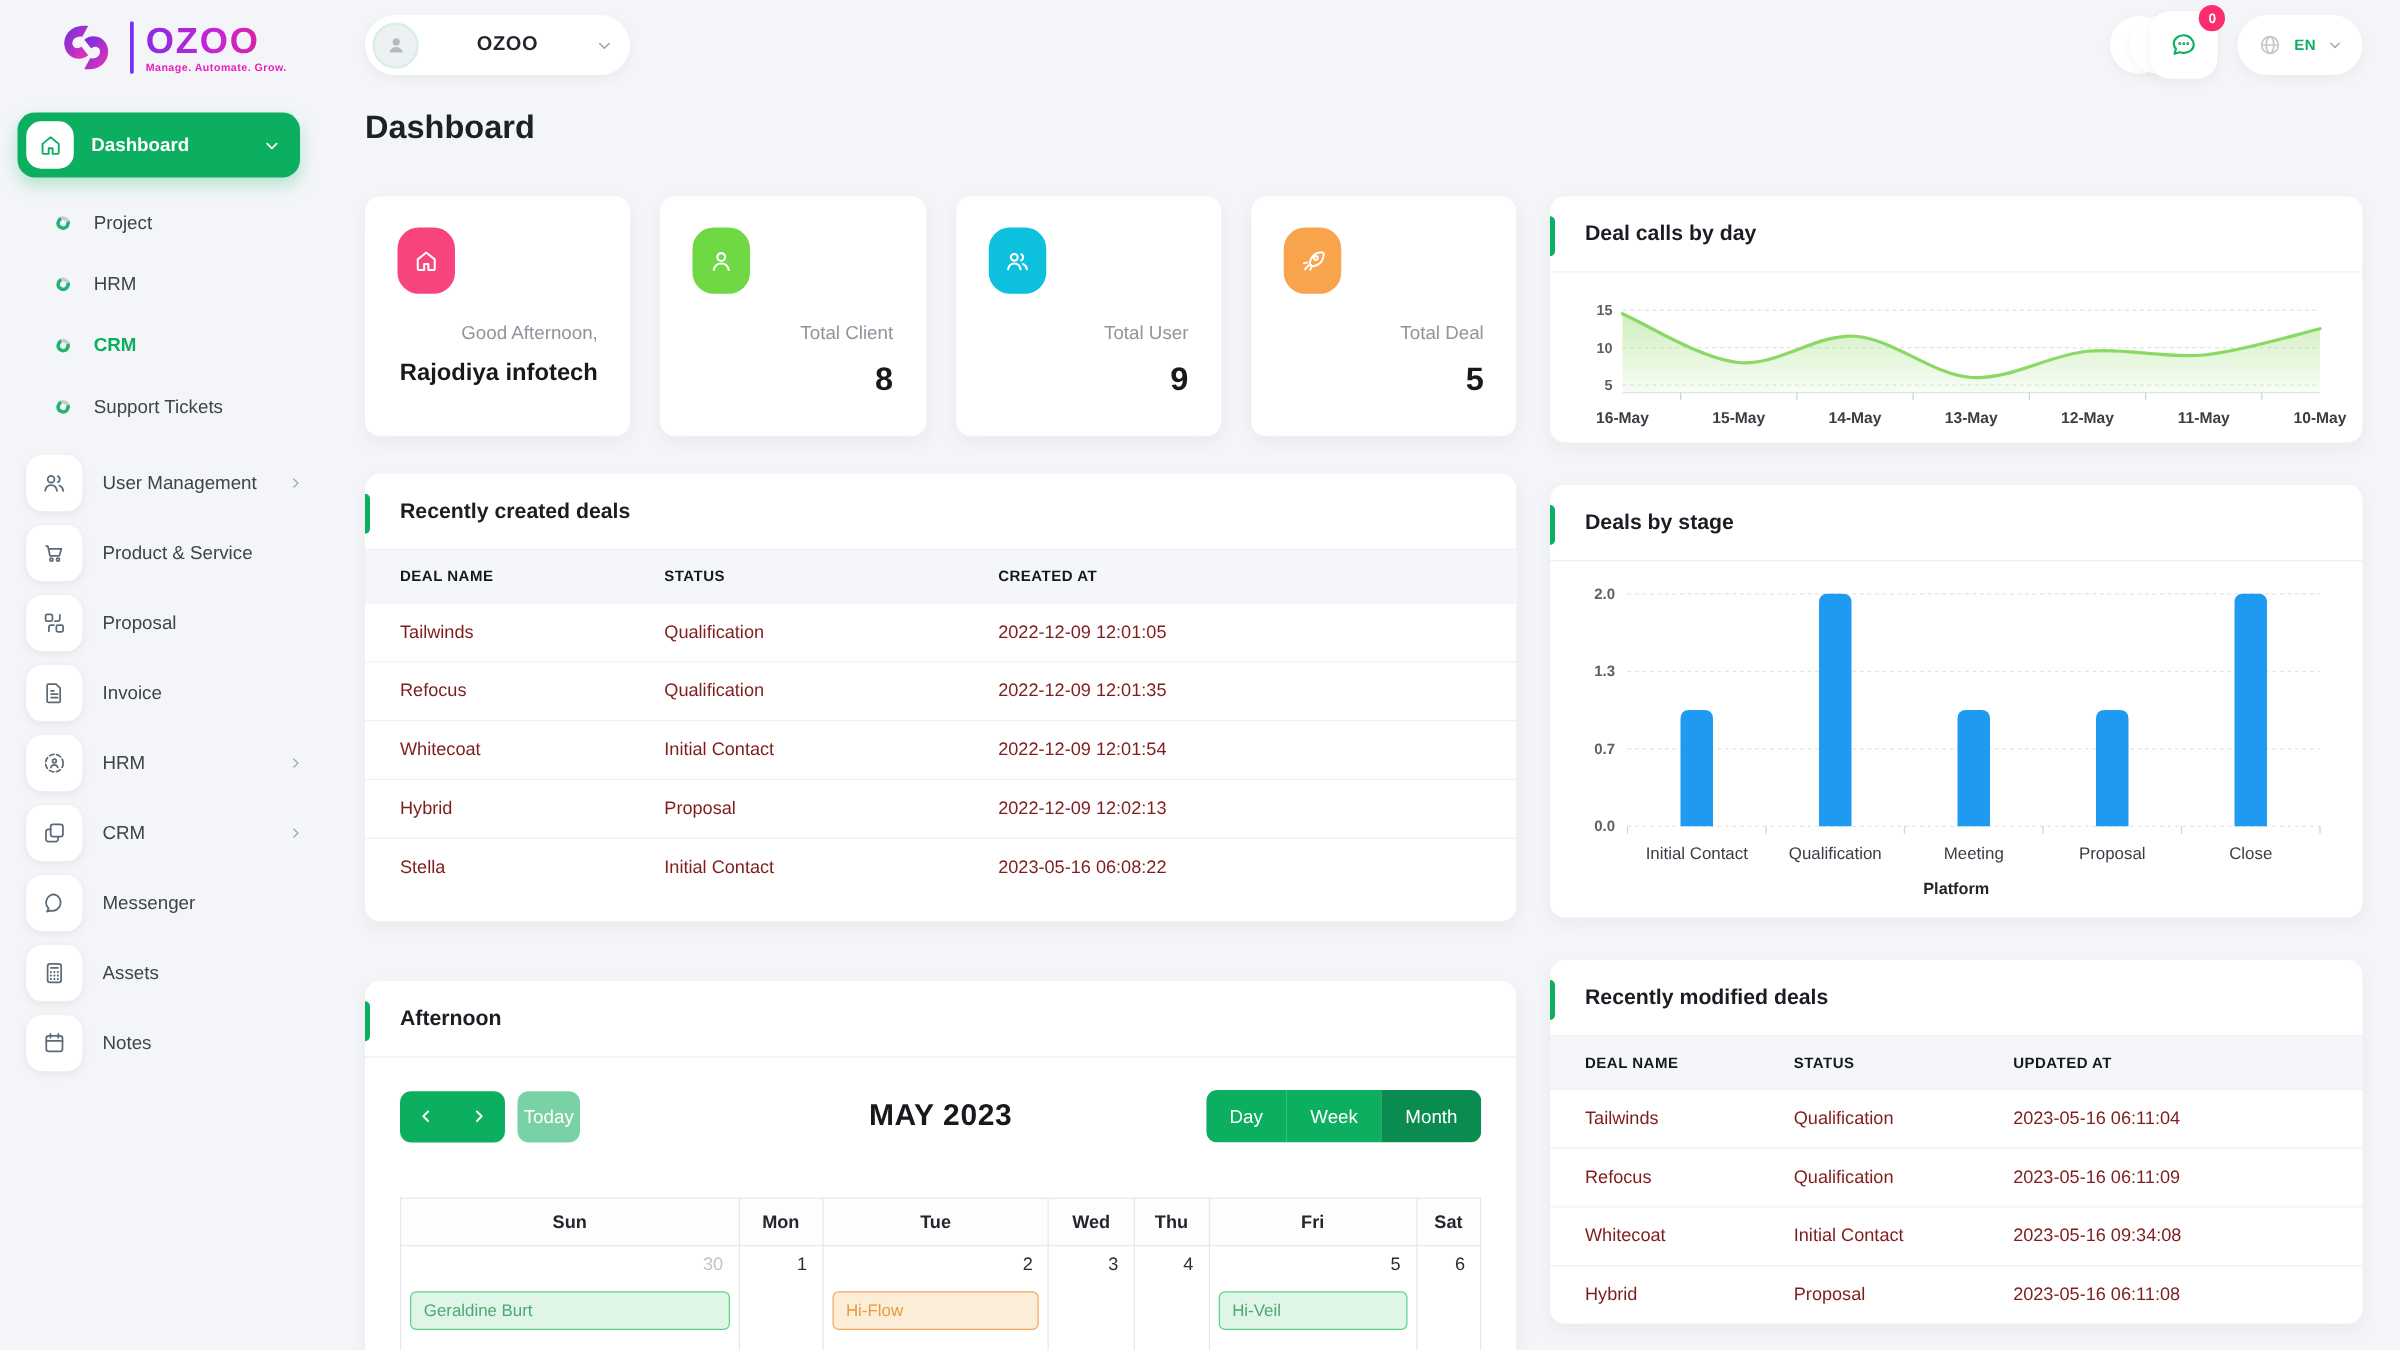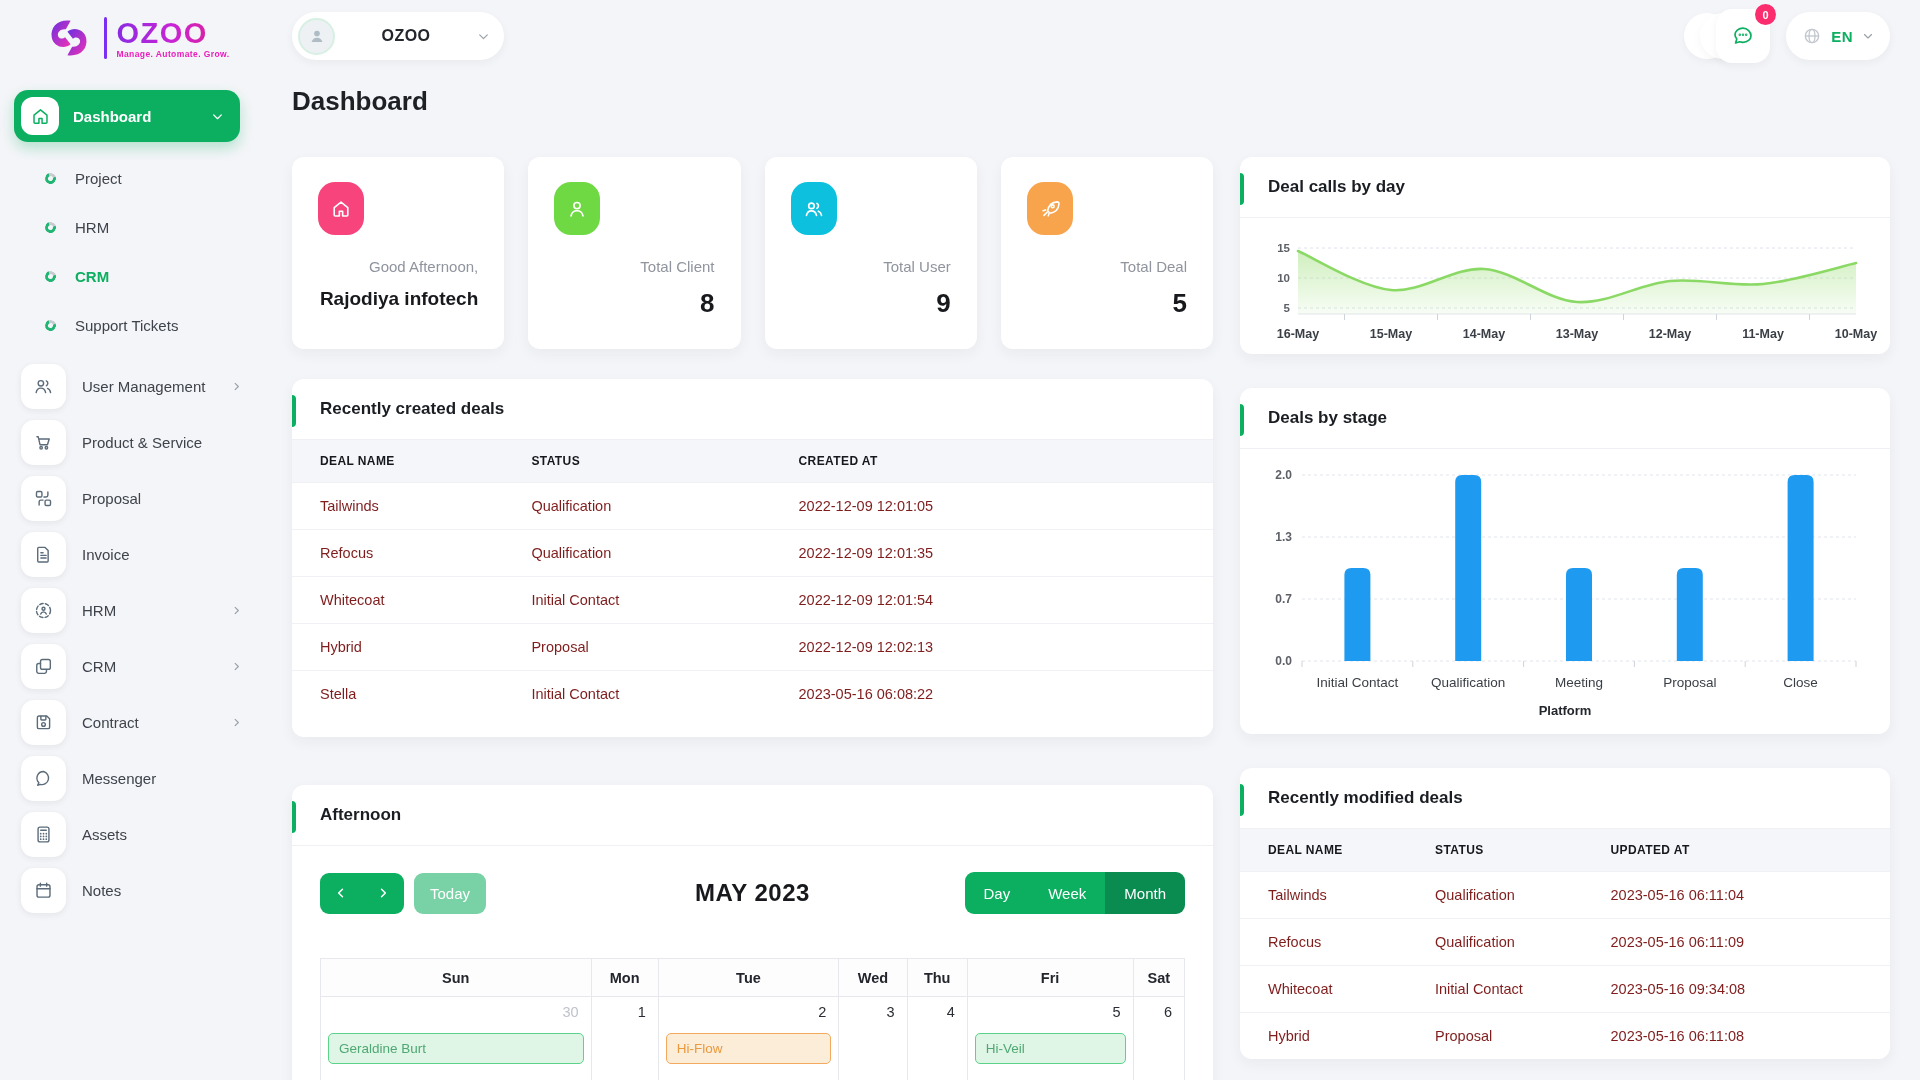--- a/index.html
+++ b/index.html
@@ -43,21 +43,21 @@
   .ws-name { flex:1; text-align:center; font-weight:700; font-size:16px; color:#23262C; letter-spacing:.5px; }
 
   .top-right { display:flex; align-items:center; }
   .white-circle { width:46px; height:46px; border-radius:50%; background:#fff; box-shadow:0 3px 9px rgba(25,30,45,.04); margin-right:-30px; }
   .chat-btn { position:relative; width:54px; height:54px; border-radius:16px; background:#fff;
     display:flex; align-items:center; justify-content:center; box-shadow:0 3px 9px rgba(25,30,45,.05); cursor:pointer; z-index:2; }
   .badge { position:absolute; top:-5px; right:-6px; min-width:21px; height:21px; padding:0 5px; background:#FC2D6E; color:#fff;
     font-size:11px; font-weight:700; border-radius:11px; display:flex; align-items:center; justify-content:center; }
   .lang-pill { margin-left:16px; height:48px; border-radius:24px; background:#fff; display:flex; align-items:center; gap:9px;
     padding:0 16px; box-shadow:0 3px 9px rgba(25,30,45,.05); cursor:pointer; }
-  .lang-code { color:#0CAF60; font-weight:700; font-size:15px; letter-spacing:.5px; }
+  .lang-code { color:#0CAF60; font-weight:700; font-size:12px; letter-spacing:.5px; }
 
   .page-head { padding:0 30px; margin-top:14px; }
   .page-head h1 { font-size:26px; font-weight:600; color:#1D2025; }
 
   .content { padding:0 30px; margin-top:40px; display:grid; grid-template-columns:1fr 650px; gap:27px; align-items:start; }
   .col-left { display:flex; flex-direction:column; gap:30px; min-width:0; }
   .col-right { display:flex; flex-direction:column; gap:34px; min-width:0; }
 
   .card { background:#fff; border-radius:12px; box-shadow:0 5px 14px rgba(32,40,55,.05); }
   .card-head { position:relative; padding:20px 28px; border-bottom:1px solid #EEF0F4; }
@@ -79,21 +79,21 @@
   .dtable tbody tr { border-top:1px solid #F0F1F5; }
   .dtable th:first-child, .dtable td:first-child { padding-left:28px; }
   .tbl-pad { padding-bottom:20px; }
 
   
   .cal-card { margin-top:18px; }
   .cal-body { padding:26px 28px 0; }
   .cal-toolbar { position:relative; display:flex; align-items:center; }
   .nav-btns { display:flex; background:#0CAF60; border-radius:9px; overflow:hidden; }
   .nav-btns button { width:42px; height:41px; background:transparent; border:none; display:flex; align-items:center; justify-content:center; cursor:pointer; }
-  .today-btn { margin-left:10px; width:72px; height:41px; border:none; border-radius:9px; background:#79D2A6; color:#fff; font-size:15px; cursor:pointer; }
+  .today-btn { margin-left:10px; width:50px; height:41px; border:none; border-radius:9px; background:#79D2A6; color:#fff; font-size:15px; cursor:pointer; }
   .cal-month { position:absolute; left:0; right:0; text-align:center; font-size:24px; font-weight:700; color:#17191D; letter-spacing:.5px; pointer-events:none; }
   .views { margin-left:auto; display:flex; border-radius:9px; overflow:hidden; z-index:1; }
   .views button { height:42px; padding:0 19px; border:none; background:#0CAF60; color:#fff; font-size:15px; cursor:pointer; }
   .views button.active { background:#0A8B50; }
   .cal-grid { margin-top:44px; width:100%; border-collapse:collapse; }
   .cal-grid th { border:1px solid #E6E8EE; background:#FDFDFE; height:38px; font-size:14.5px; font-weight:700; color:#23262C; }
   .cal-grid td { border:1px solid #E6E8EE; height:232px; vertical-align:top; }
   .date-num { text-align:right; padding:7px 12px 0 0; font-size:14.5px; color:#2A2D33; }
   .date-num.muted { color:#BFC3CA; }
   .cal-event { margin:13px 7px 0; padding:7px 10px; border-radius:5px; font-size:13.5px; border:1px solid; cursor:pointer; }
@@ -221,33 +221,20 @@
           </svg>
       </li>
       <li>
         <span class="nav-icon-box">
           <svg class="icn" width="21" height="21" viewBox="0 0 24 24" fill="none" stroke="#5B6B79" stroke-width="1.6" stroke-linecap="round" stroke-linejoin="round">
               <rect x="8.6" y="4" width="11.2" height="11.2" rx="2.2"></rect>
               <path d="M15.4 15.6v1.9a2.3 2.3 0 01-2.3 2.3H6.6a2.3 2.3 0 01-2.3-2.3v-6.7a2.3 2.3 0 012.3-2.3h2"></path>
             </svg>
         </span>
         <span class="lbl">CRM</span>
-        <svg class="icn" width="11" height="11" viewBox="0 0 24 24" fill="none" stroke="#9AA0A8" stroke-width="2.4" stroke-linecap="round" stroke-linejoin="round">
-            <path d="M9 5l7 7-7 7"></path>
-          </svg>
-      </li>
-      <li>
-        <span class="nav-icon-box">
-          <svg class="icn" width="21" height="21" viewBox="0 0 24 24" fill="none" stroke="#5B6B79" stroke-width="1.6" stroke-linecap="round" stroke-linejoin="round">
-              <path d="M5 6.2A1.7 1.7 0 016.7 4.5h9L19 7.8v9.5a1.7 1.7 0 01-1.7 1.7H6.7A1.7 1.7 0 015 17.3z"></path>
-              <path d="M9 4.7v3.6a.9.9 0 00.9.9h3.9a.9.9 0 00.9-.9V4.7"></path>
-              <circle cx="12" cy="14.2" r="2.1"></circle>
-            </svg>
-        </span>
-        <span class="lbl">Contract</span>
         <svg class="icn" width="11" height="11" viewBox="0 0 24 24" fill="none" stroke="#9AA0A8" stroke-width="2.4" stroke-linecap="round" stroke-linejoin="round">
             <path d="M9 5l7 7-7 7"></path>
           </svg>
       </li>
       <li>
         <span class="nav-icon-box">
           <svg class="icn" width="21" height="21" viewBox="0 0 24 24" fill="none" stroke="#5B6B79" stroke-width="1.6" stroke-linecap="round" stroke-linejoin="round">
               <path d="M12 4a7.5 7.5 0 00-5.3 12.8L5.3 19.7l3-.9A7.5 7.5 0 1012 4z"></path>
             </svg>
         </span>

